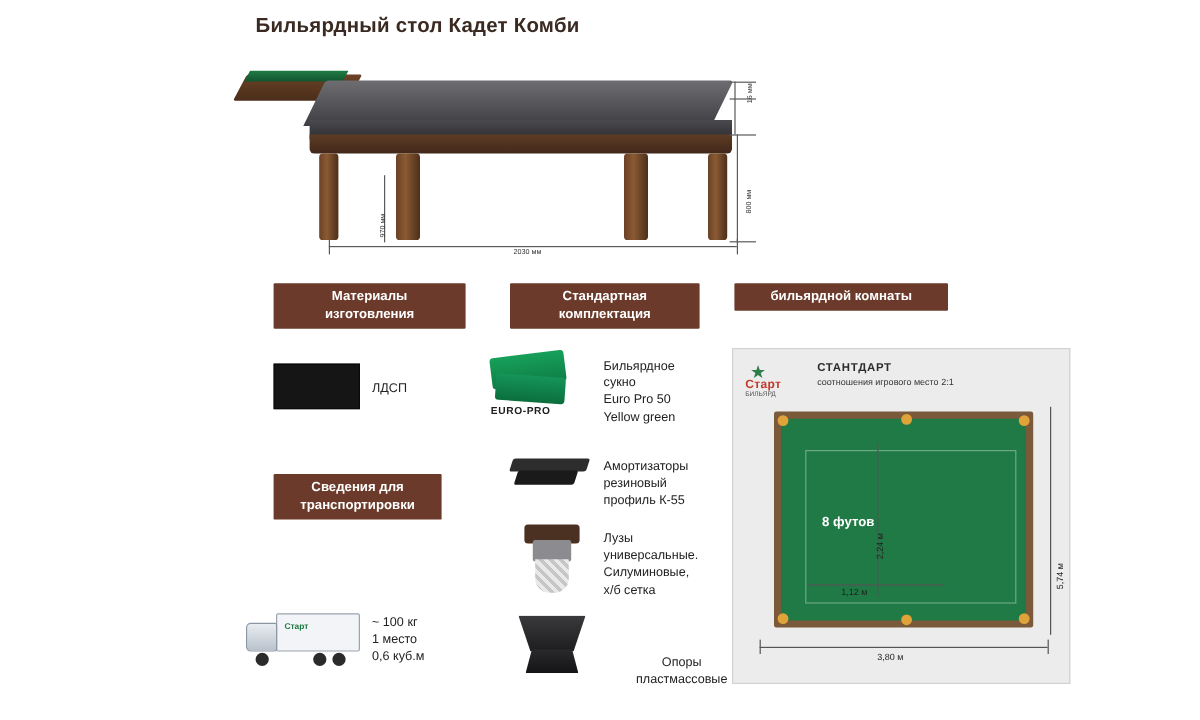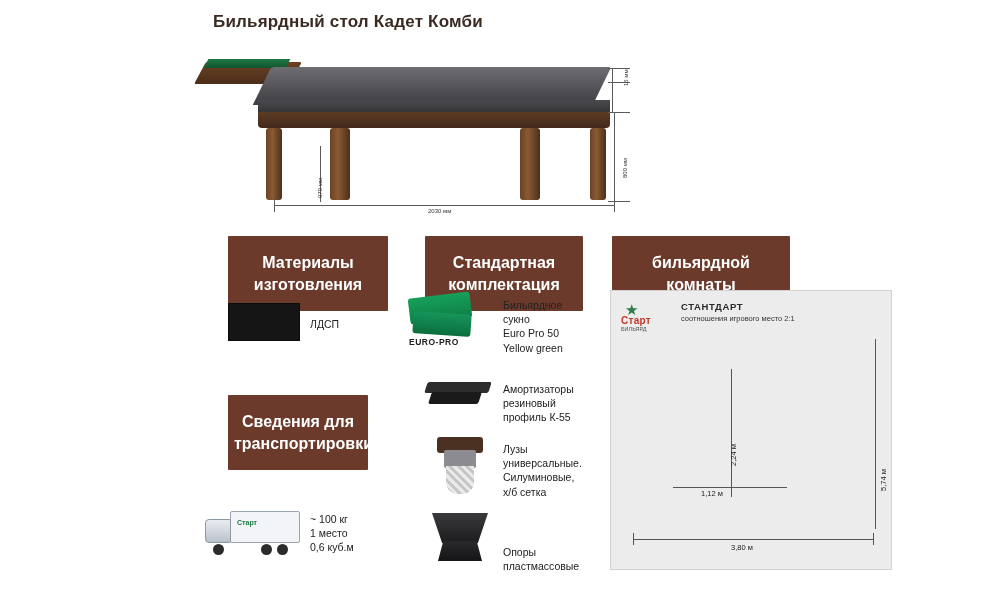--- a/index.html
+++ b/index.html
@@ -80,25 +80,25 @@
     width:82px; height:9px;
     background:linear-gradient(180deg,#1f7a45,#12552f);
     transform:skewX(-28deg);
   }
 
   
   .bar {
     position:absolute;
     background:#6b3a2a;
     color:#fff;
-    font-size:16px;
+    font-size:11px;
     font-weight:600;
     text-align:center;
     line-height:1.35;
-    padding:16px 6px;
+    padding:4px 6px;
     border-radius:1px;
   }
   .bar span { display:block; }
 
   
   .item-text {
     position:absolute;
     font-size:10.5px;
     line-height:1.35;
     color:#222;
@@ -318,21 +318,21 @@
 </div>
 <div class="item-text" style="left:503px; top:442px;">Лузы
 универсальные.
 Силуминовые,
 х/б сетка</div>
 
 <div class="support">
   <div class="bodyp"></div>
     <div class="basep"></div>
 </div>
-<div class="item-text" style="left:503px; top:545px;">Опоры
+<div class="item-text" style="left:530px; top:545px;text-align:center;">Опоры
 пластмассовые</div>
 
 <div class="truck">
   <div class="box"></div>
   <div class="cab"></div>
   <div class="logo">Старт</div>
   <div class="w w1"></div>
     <div class="w w2"></div>
     <div class="w w3"></div>
 </div>
@@ -344,20 +344,30 @@
   <div class="hdr">
     <div class="star">★</div>
     <div class="brand">
       <span>Старт</span>
       <small>БИЛЬЯРД</small>
     </div>
     <div class="std">СТАНТДАРТ</div>
     <div class="std2">соотношения игрового место 2:1</div>
   </div>
 
+  <div class="field">
+    <div class="inner"></div>
+    <div class="feet">8 футов</div>
+    <div class="pk" style="left:-3px; top:-3px;"></div>
+    <div class="pk" style="right:-3px; top:-3px;"></div>
+    <div class="pk" style="left:-3px; bottom:-3px;"></div>
+    <div class="pk" style="right:-3px; bottom:-3px;"></div>
+    <div class="pk" style="left:100px; top:-4px;"></div>
+    <div class="pk" style="left:100px; bottom:-4px;"></div>
+  </div>
 
   <div class="dline" style="left:120px; top:78px; width:1px; height:128px;"></div>
   <div class="dlabel rot" style="left:118px; top:175px;">2,24 м</div>
 
   <div class="dline" style="left:62px; top:196px; width:114px; height:1px;"></div>
   <div class="dlabel" style="left:90px; top:198px;">1,12 м</div>
 
   <div class="dline" style="left:264px; top:48px; width:1px; height:190px;"></div>
   <div class="dlabel rot" style="left:268px; top:200px;">5,74 м</div>
 

